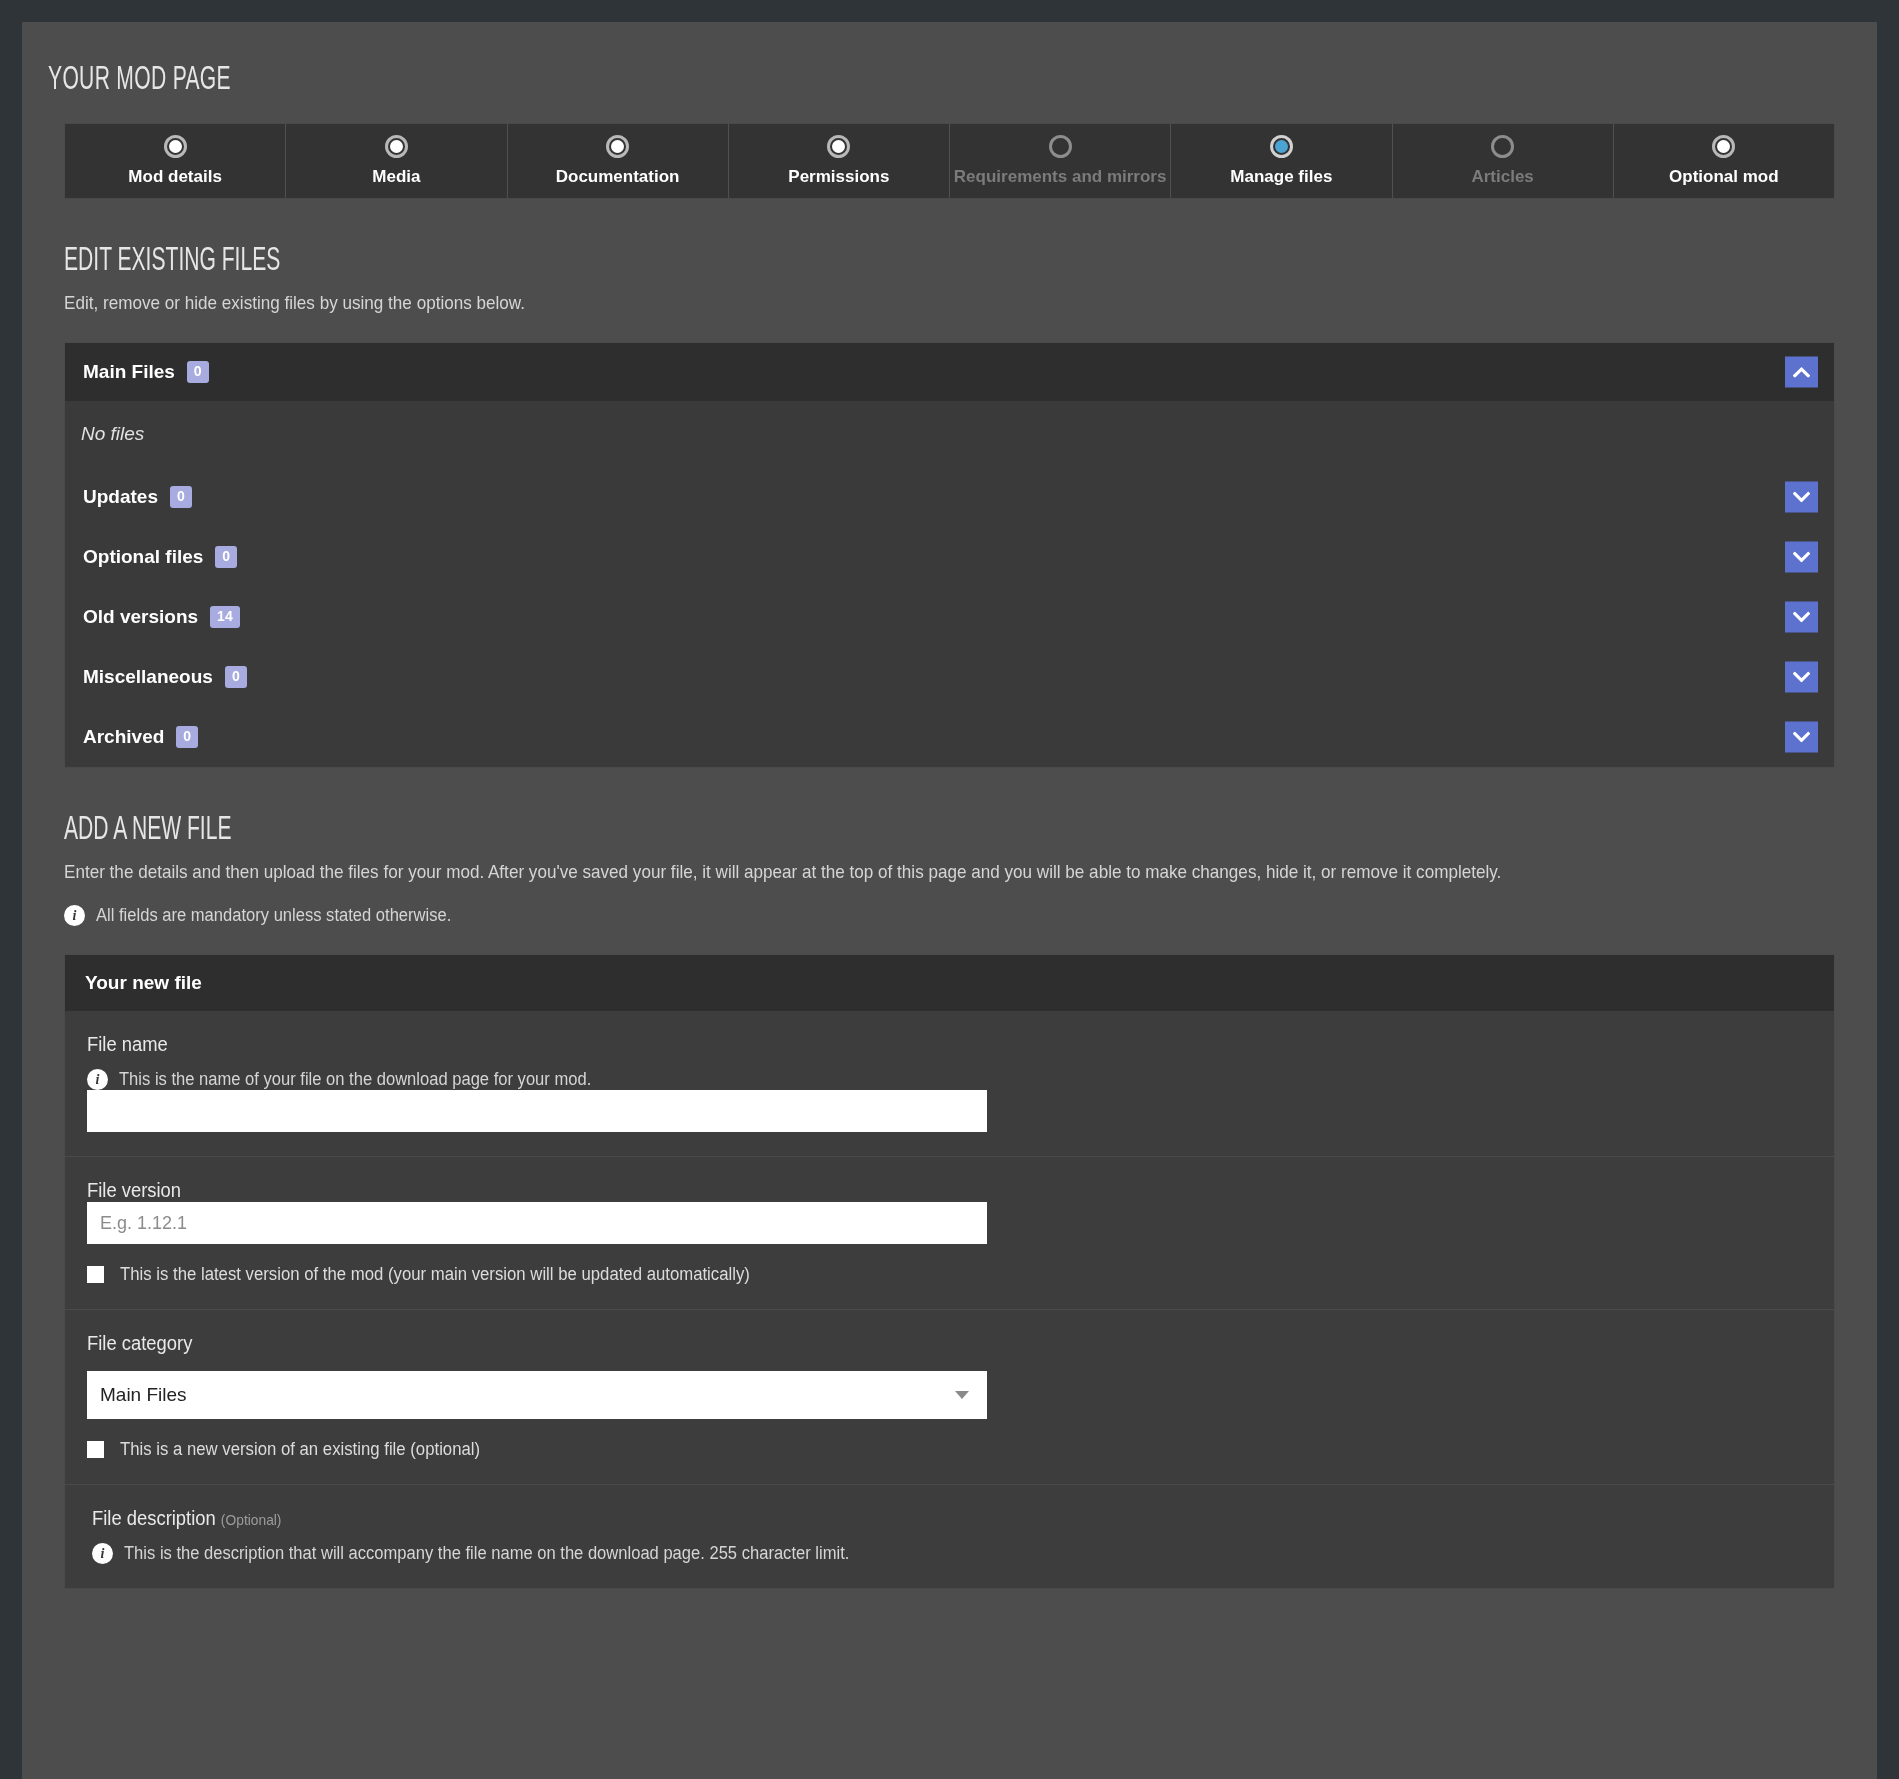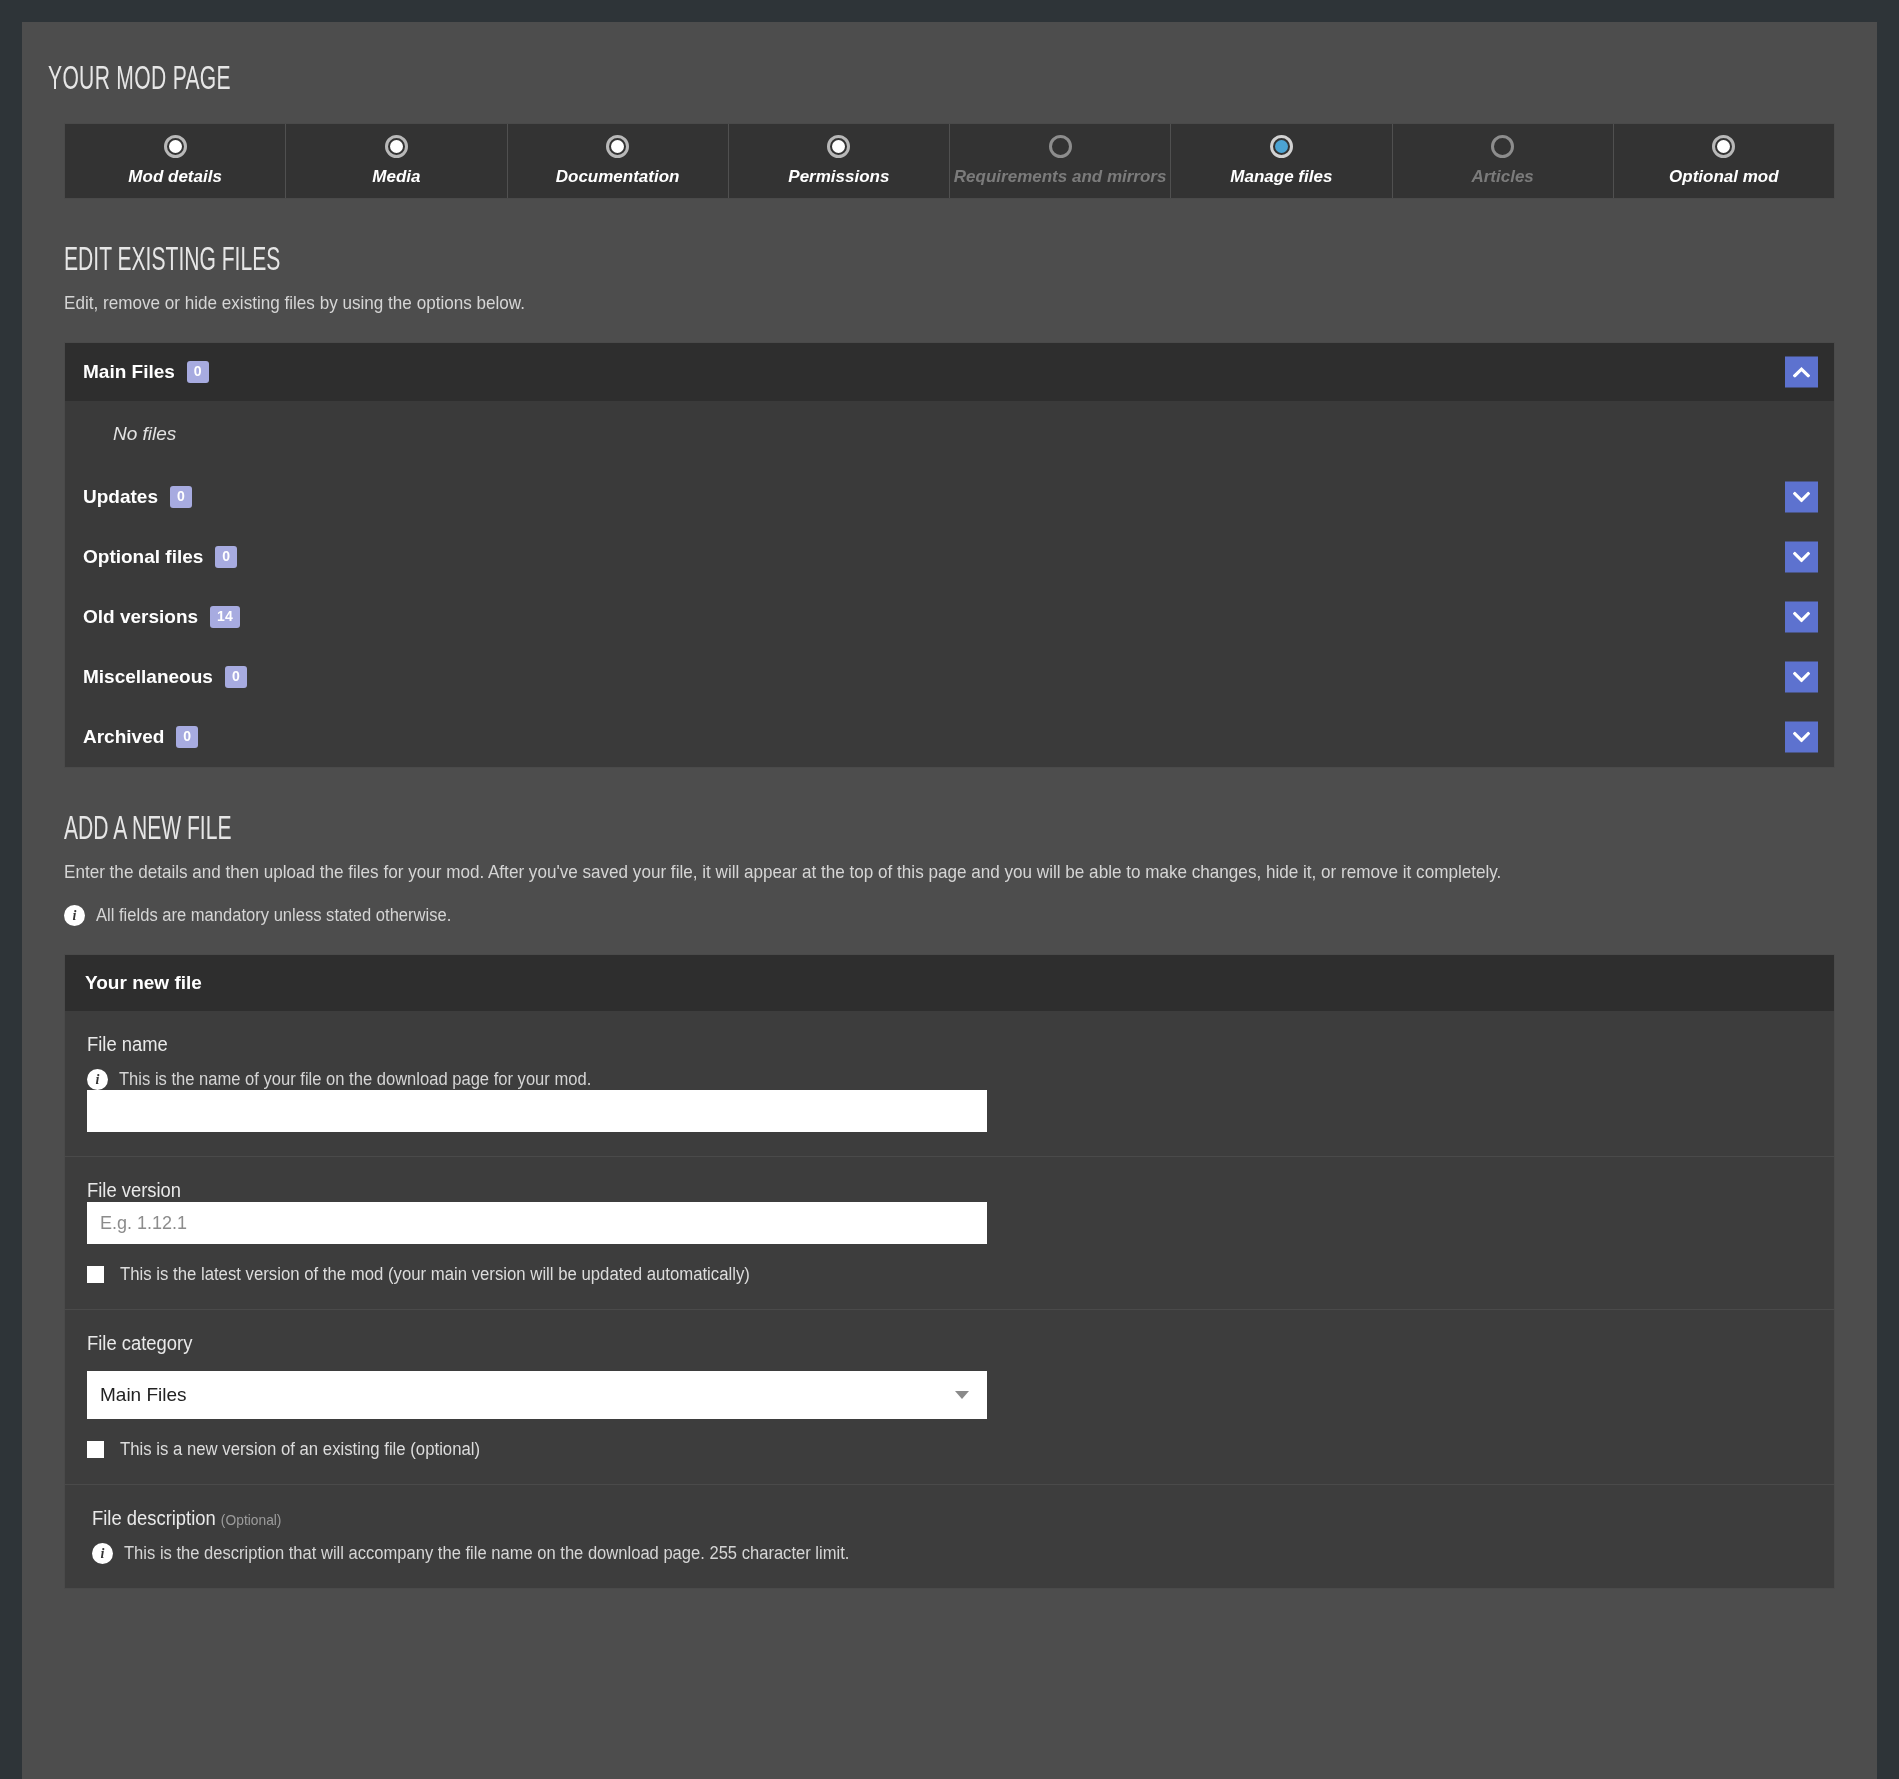--- a/index.html
+++ b/index.html
@@ -50,21 +50,20 @@
     white-space: nowrap;
   }
 
   
   .steps {
     display: flex;
     margin: 26px 42px 0 42px;
     background: #333333;
     border: 1px solid #4a4a4a;
     height: 76px;
-    font-style: italic;
   }
   .step {
     flex: 1 1 0;
     display: flex;
     flex-direction: column;
     align-items: center;
     justify-content: center;
     border-right: 1px solid #505050;
     height: 100%;
     cursor: pointer;
@@ -163,21 +162,20 @@
     align-items: center;
     justify-content: center;
     cursor: pointer;
     padding: 0;
   }
   .chev-btn svg { display: block; }
 
   .acc-body {
     padding: 22px 0 22px 16px;
     background: #3a3a3a;
-    margin-left: 32px;
   }
   .no-files {
     color: #e2e2e2;
     font-style: italic;
     font-size: 19px;
   }
 
   
   .info-line {
     display: flex;

